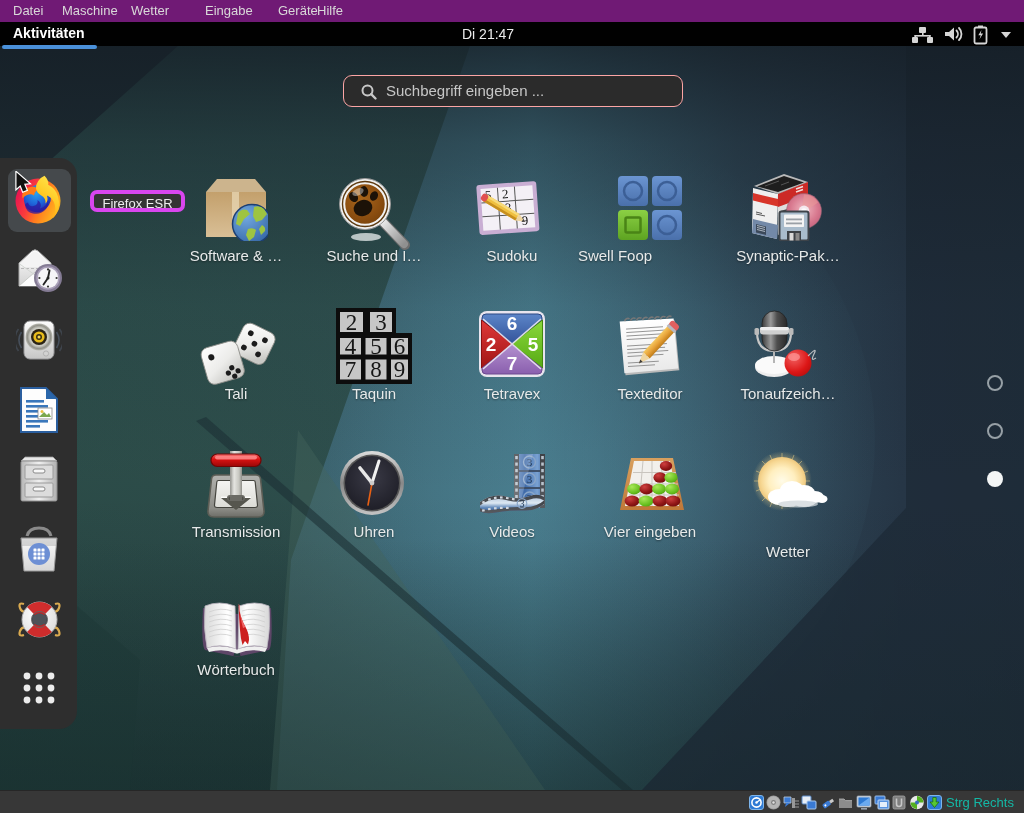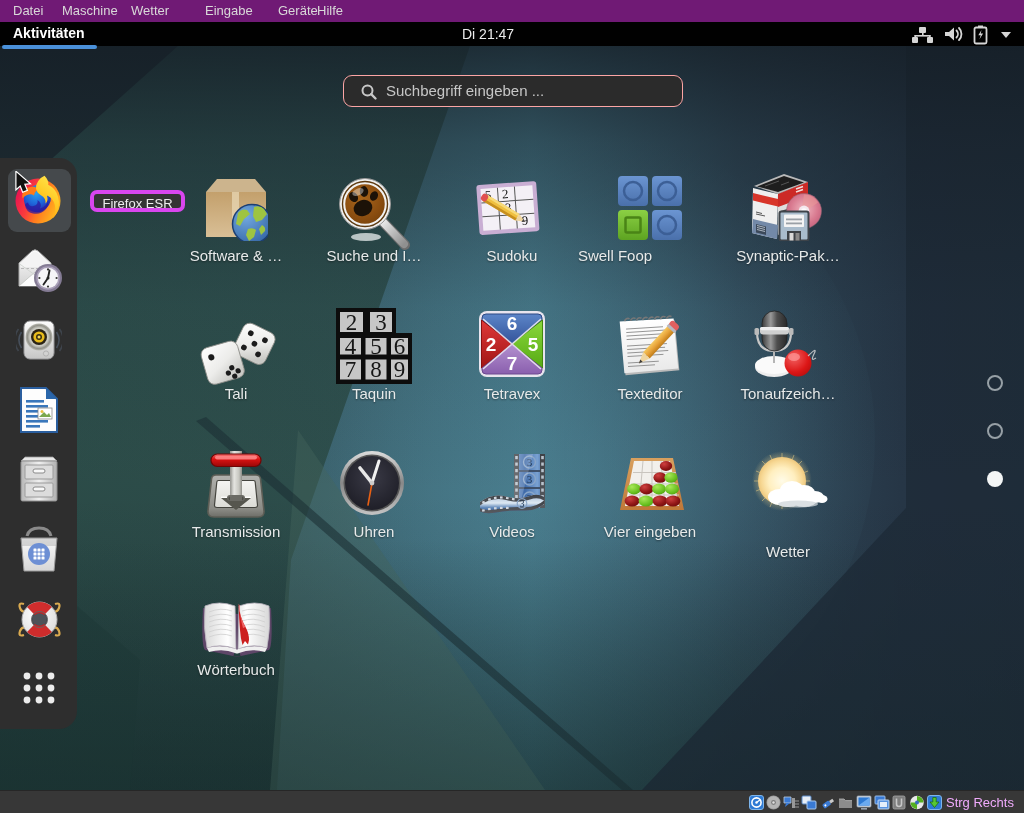--- a/index.html
+++ b/index.html
@@ -32,21 +32,21 @@
 
 .lbl { position:absolute; width:138px; text-align:center; font-size:15px; line-height:15px; color:#e7eaea; text-shadow:0 1px 2px rgba(0,0,0,.45); white-space:nowrap; }
 
 
 .dot { position:absolute; left:987px; width:16px; height:16px; border-radius:50%; }
 .dot.o { border:2px solid #97a0a6; }
 .dot.f { background:#f3f5f5; }
 
 
 #vstatus { position:absolute; left:0; top:790px; width:1024px; height:23px; background:#373737; border-top:1px solid #262626; }
-#vstatus .txt { position:absolute; left:946px; top:4px; font-size:13px; color:#f0abfc; }
+#vstatus .txt { position:absolute; left:946px; top:4px; font-size:13px; color:#14b8a6; }
 #vstatus svg { position:absolute; top:4px; }
 </style>
 </head>
 <body>
 
 <div id="desktop">
   <svg id="wall" width="1024" height="744" viewBox="0 46 1024 744" preserveAspectRatio="none" style="position:absolute;left:0;top:0;">
     <defs>
       <linearGradient id="base" x1="0" y1="0" x2="1" y2="0">
         <stop offset="0" stop-color="#2c4c47"></stop>

